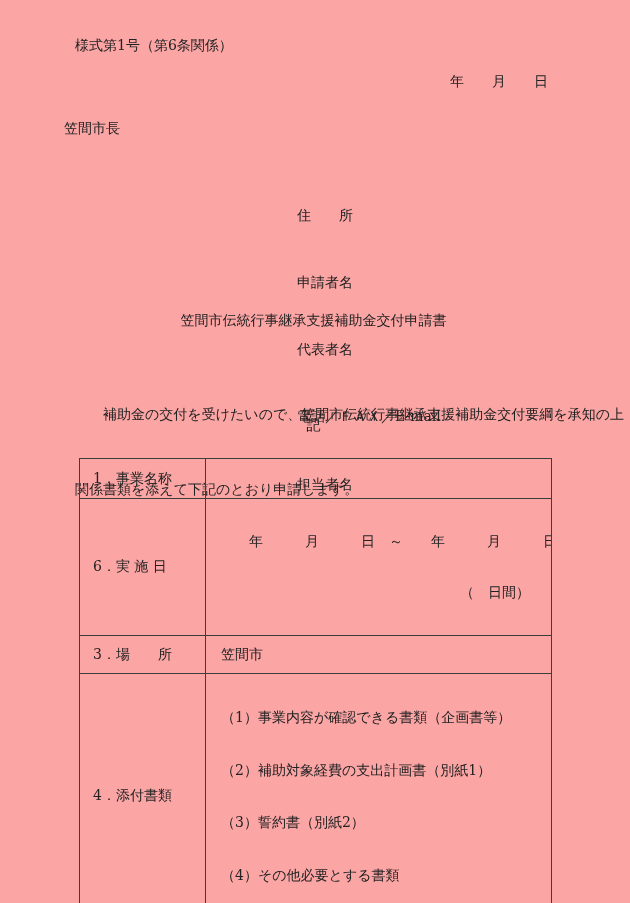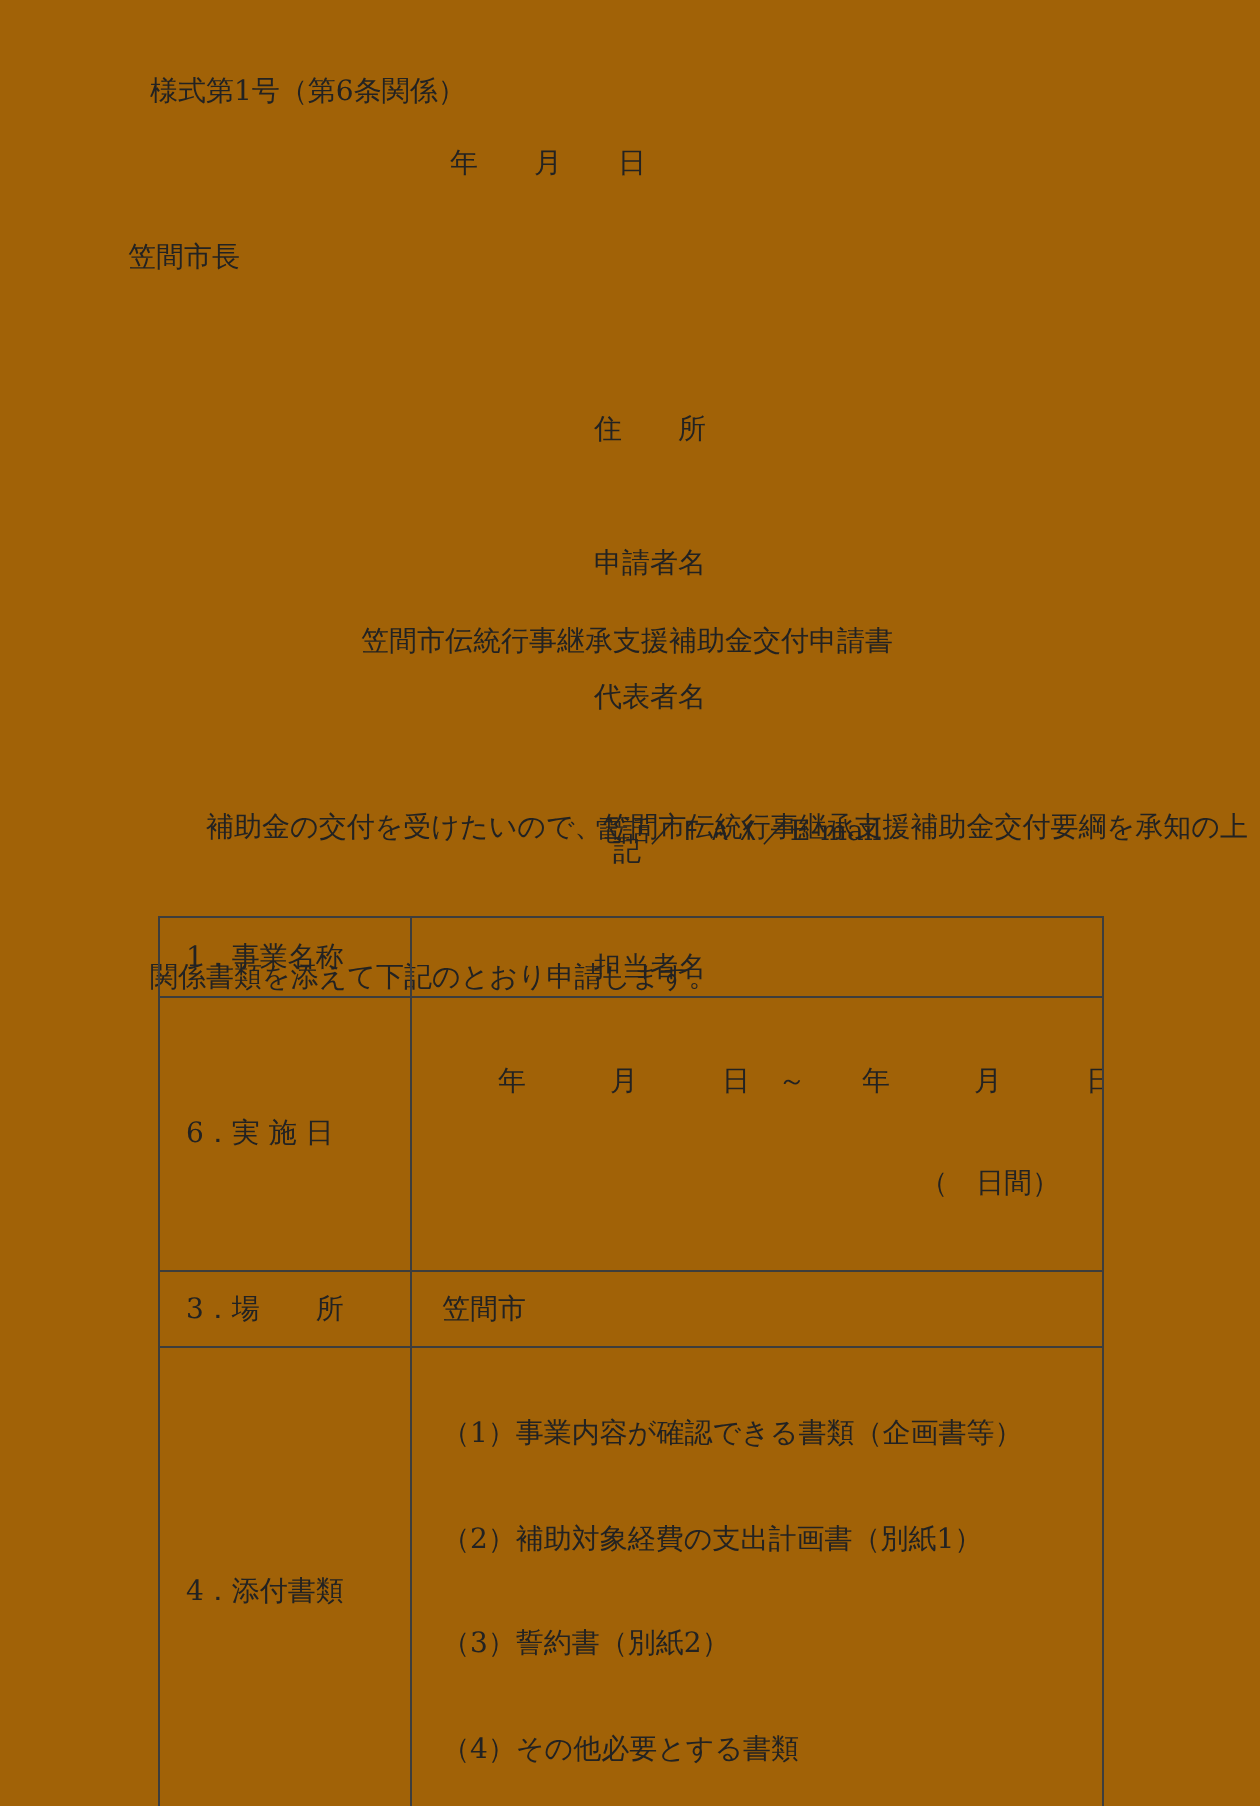--- a/index.html
+++ b/index.html
@@ -1,28 +1,28 @@
 <!DOCTYPE html>
 <html lang="ja"><head>
 <meta charset="utf-8">
 <style>
   html, body { margin: 0; padding: 0; background: #ffffff; }
   .page {
     position: relative;
     width: 630px;
     height: 903px;
-    background: #a16207;
+    background: #fca5a5;
     font-family: "DejaVu Serif", "Liberation Serif", serif;
     font-size: 14px;
     color: #222222;
     overflow: hidden;
   }
   .abs { position: absolute; white-space: pre; }
   #form-number { top: 37px; left: 75px; }
-  #date-line { top: 73px; left: 0; width: 548px; text-align: center; }
+  #date-line { top: 73px; left: 0; width: 548px; text-align: right; }
   #addressee { top: 120px; left: 64px; }
   #applicant-block { top: 159px; left: 297px; line-height: 22.4px; }
   #doc-title { top: 312px; left: 75px; width: 477px; text-align: center; white-space: pre; }
   #body-text { top: 352px; left: 75px; width: 482px; line-height: 25px; }
   #record-mark { top: 417px; left: 75px; width: 477px; text-align: center; }
 
   #app-table {
     position: absolute;
     top: 458px;
     left: 79px;

